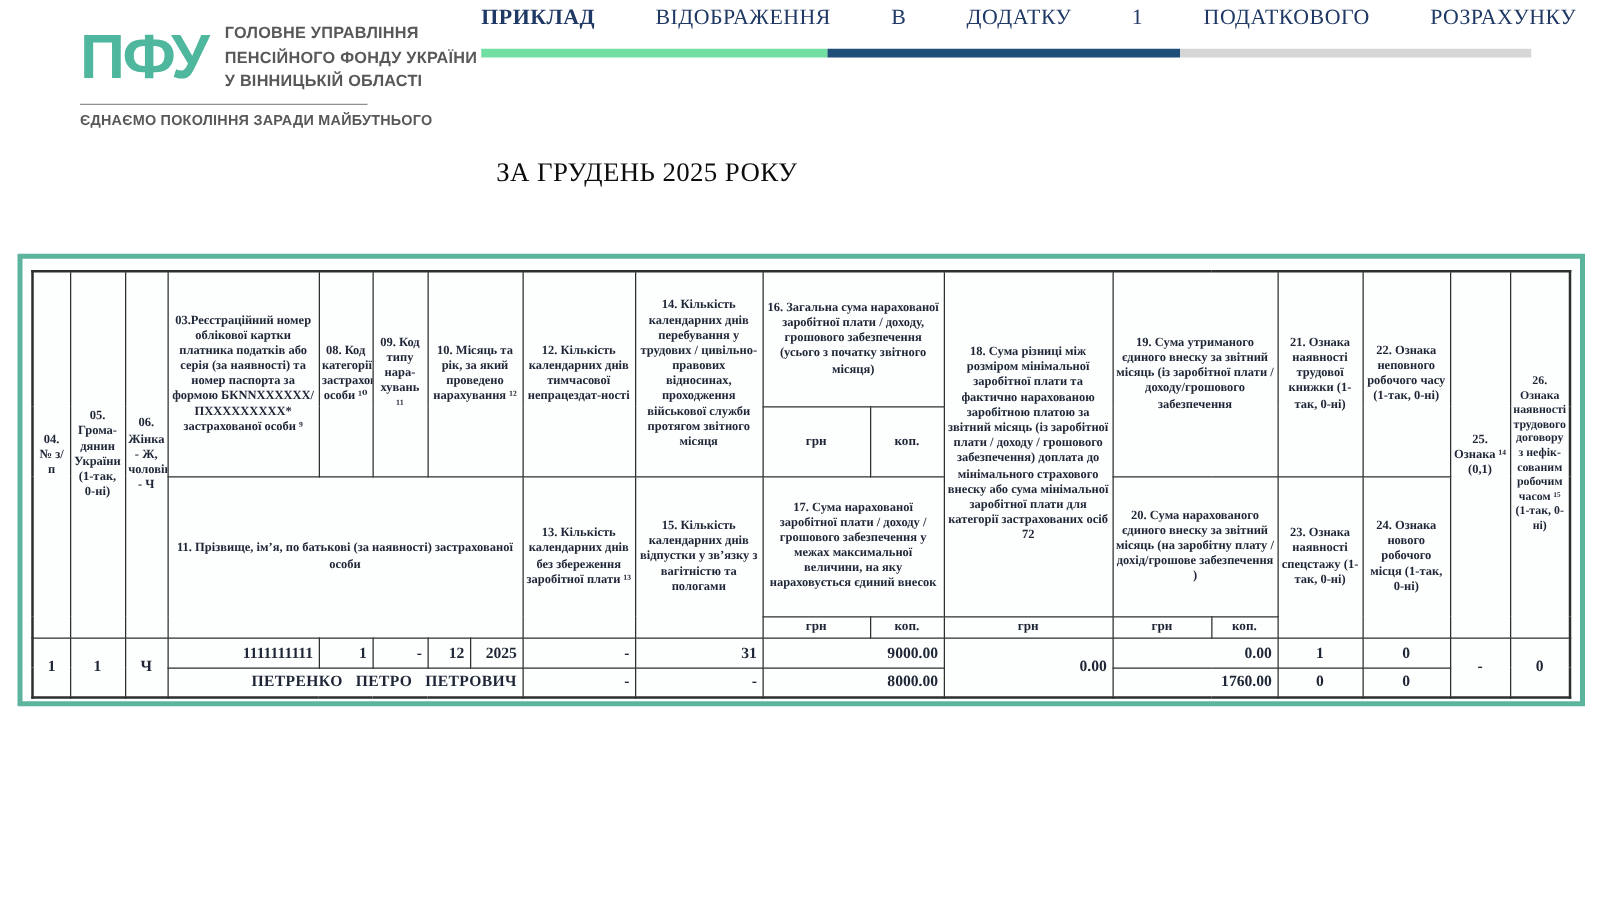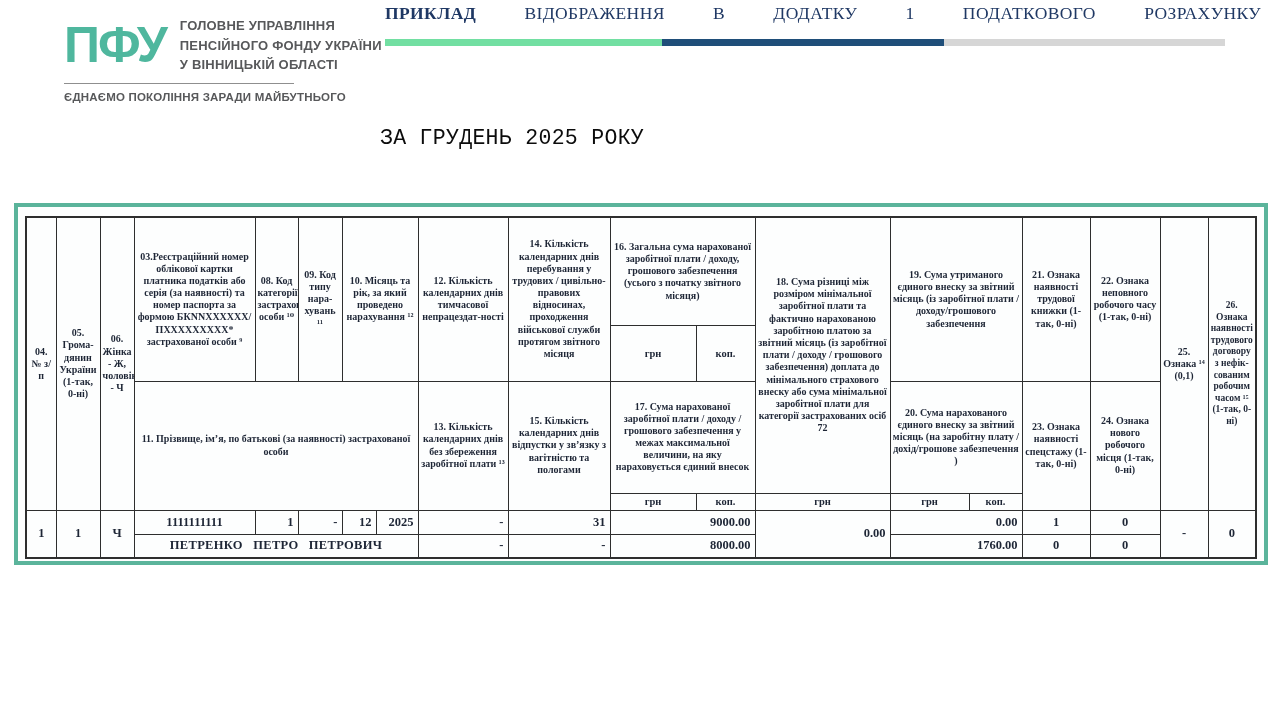--- a/index.html
+++ b/index.html
@@ -21,37 +21,37 @@
   
   .title-block { position:absolute; left:385px; top:0; width:876px; color:#1F3864; }
   .title-line1 { font-size:17.5px; letter-spacing:.4px; text-align:justify; text-align-last:justify; line-height:1.55; }
   .title-line1 .bw { font-weight:700; }
   .title-line2 { font-size:17.5px; letter-spacing:.4px; word-spacing:3px; margin-top:3px; }
   .title-bar { display:flex; height:7px; margin-top:12px; width:840px; }
   .title-bar .seg-green { width:33%; background:#72DFA2; }
   .title-bar .seg-blue  { width:33.5%; background:#1F4E79; }
   .title-bar .seg-gray  { width:33.5%; background:#D6D6D6; }
 
-  .subtitle { position:absolute; left:380px; top:126px; font-size:21.5px; color:#0c0c0c; letter-spacing:.3px;font-family:Liberation Mono, monospace; }
+  .subtitle { position:absolute; left:397px; top:126px; font-size:21.5px; color:#0c0c0c; letter-spacing:.3px; }
 
   
   .frame { position:absolute; left:14px; top:203px; width:1254px; height:362px;
            border:4px solid #5BB49B; background:#fdfefe; padding:9px 7px 0 7px; }
 
   table.report { border-collapse:collapse; table-layout:fixed; width:1230px;
                  border:2px solid #2e2e2e; color:#1E2636; }
   table.report td { border:1.5px solid #2e2e2e; overflow:hidden; }
 
   td.th { font-weight:700; font-size:10px; line-height:1.22; text-align:center;
           vertical-align:middle; padding:19px 2px; }
   td.th-sm { font-size:9.5px;margin-left:32px; }
   td.unit { font-weight:700; font-size:10.5px; text-align:center; vertical-align:middle; padding:0 2px; }
 
   td.dv { font-weight:700; font-size:12.5px; line-height:1.05; vertical-align:middle; padding:1px 4px; }
-  .a-l { text-align:center; }
+  .a-l { text-align:right; }
   .a-r { text-align:right; }
   .a-c { text-align:center; }
   td.name-cell { word-spacing:7px; letter-spacing:.3px; }
 
   tr.rA1 { height:108px; } tr.rA2 { height:56px; } tr.rB { height:104px; }
   tr.rC { height:17px; } tr.rD { height:24px; }
 </style>
 </head>
 <body>
 

